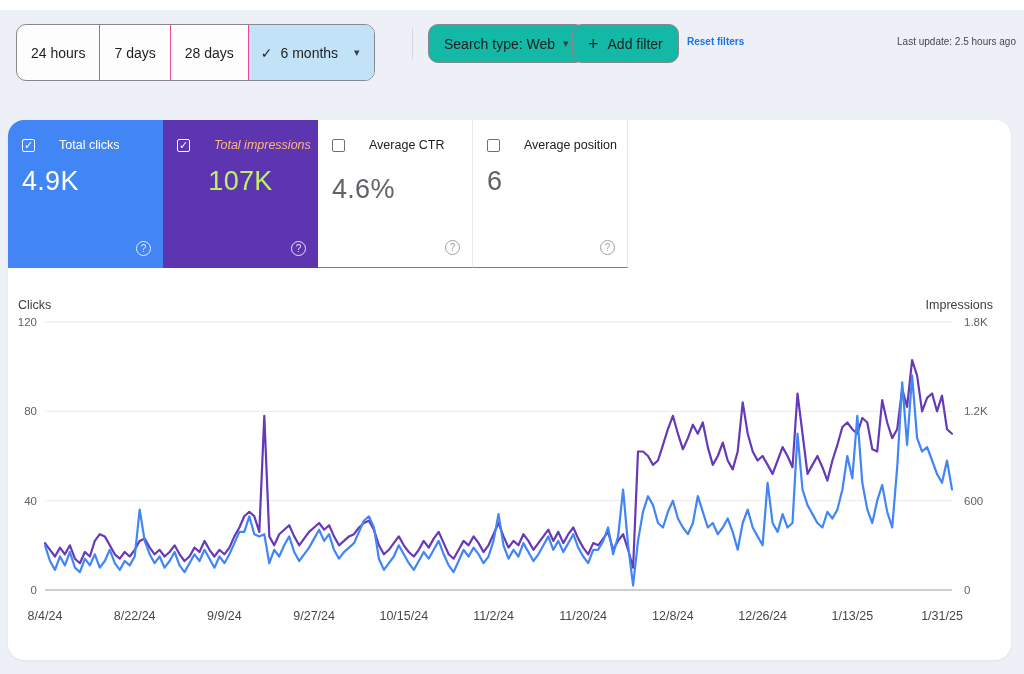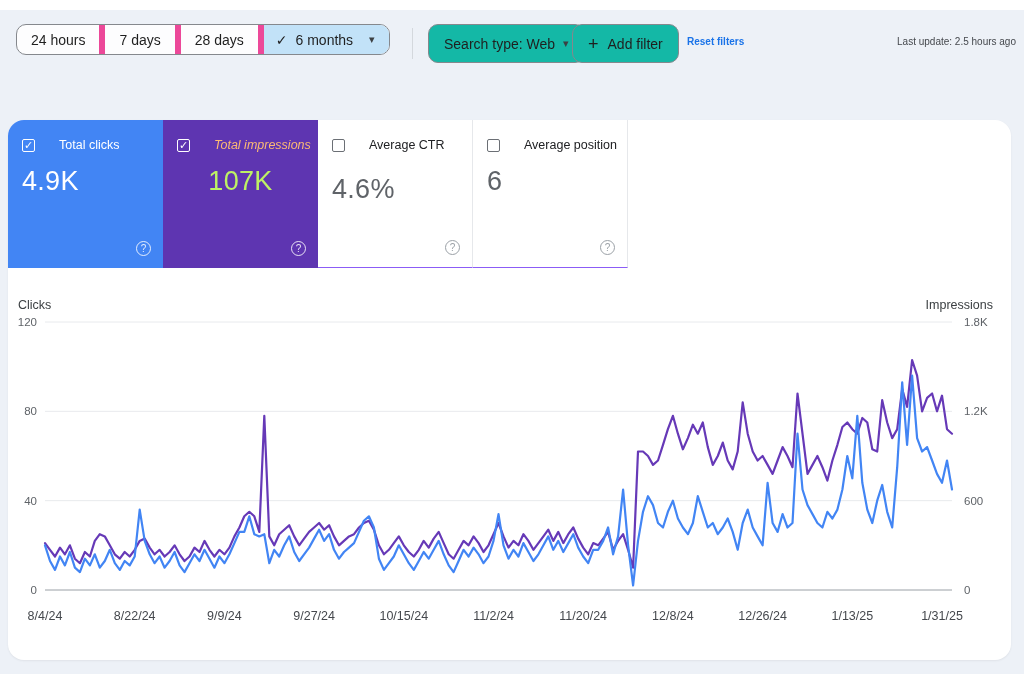--- a/index.html
+++ b/index.html
@@ -2,24 +2,24 @@
 <html><head>
 <meta charset="utf-8">
 <style>
   * { margin:0; padding:0; box-sizing:border-box; }
   html,body { width:1024px; height:674px; overflow:hidden; }
   body { font-family:"Liberation Sans","DejaVu Sans",sans-serif; background:#edf1f7; position:relative; }
   .top-strip { position:absolute; left:0; top:0; width:1024px; height:10px; background:#ffffff; }
 
   
   .toolbar { position:absolute; left:0; top:10px; width:1024px; height:90px; }
-  .seg-group { position:absolute; left:16px; top:14px; height:31px; display:inline-flex; align-items:stretch;
+  .seg-group { position:absolute; left:16px; top:14px; height:57px; display:inline-flex; align-items:stretch;
                border:1px solid #85888d; border-radius:10px; overflow:hidden; background:#fdfdfe; }
   .seg { display:flex; align-items:center; justify-content:center; padding:0 14px; font-size:14px;
-         color:#1f1f1f; border-left:6px solid #ec4899; cursor:pointer; white-space:nowrap; }
+         color:#1f1f1f; border-left:1px solid #ec4899; cursor:pointer; white-space:nowrap; }
   .seg:first-child { border-left:none; }
   .seg.selected { gap:8px; padding:0 14px 0 12px; }
   .seg .check { font-size:14px; color:#1f1f1f; }
   .seg .caret, .pill .caret { font-size:11px; color:#3c4043; margin-left:8px; }
   .v-divider { position:absolute; left:412px; top:18px; width:1px; height:31px; background:#d4d8dd; }
   .pill { position:absolute; top:14px; height:39px; display:inline-flex; align-items:center; padding:0 15px;
           border:1px solid #85888d; border-radius:10px; background:#14b8a6; font-size:14px; color:#1f1f1f; cursor:pointer; }
   .pill.search-type { left:428px; }
   .pill.add-filter { left:572px; gap:9px; }
   .pill .plus { font-size:18px; font-weight:400; color:#1f1f1f; line-height:1; }

